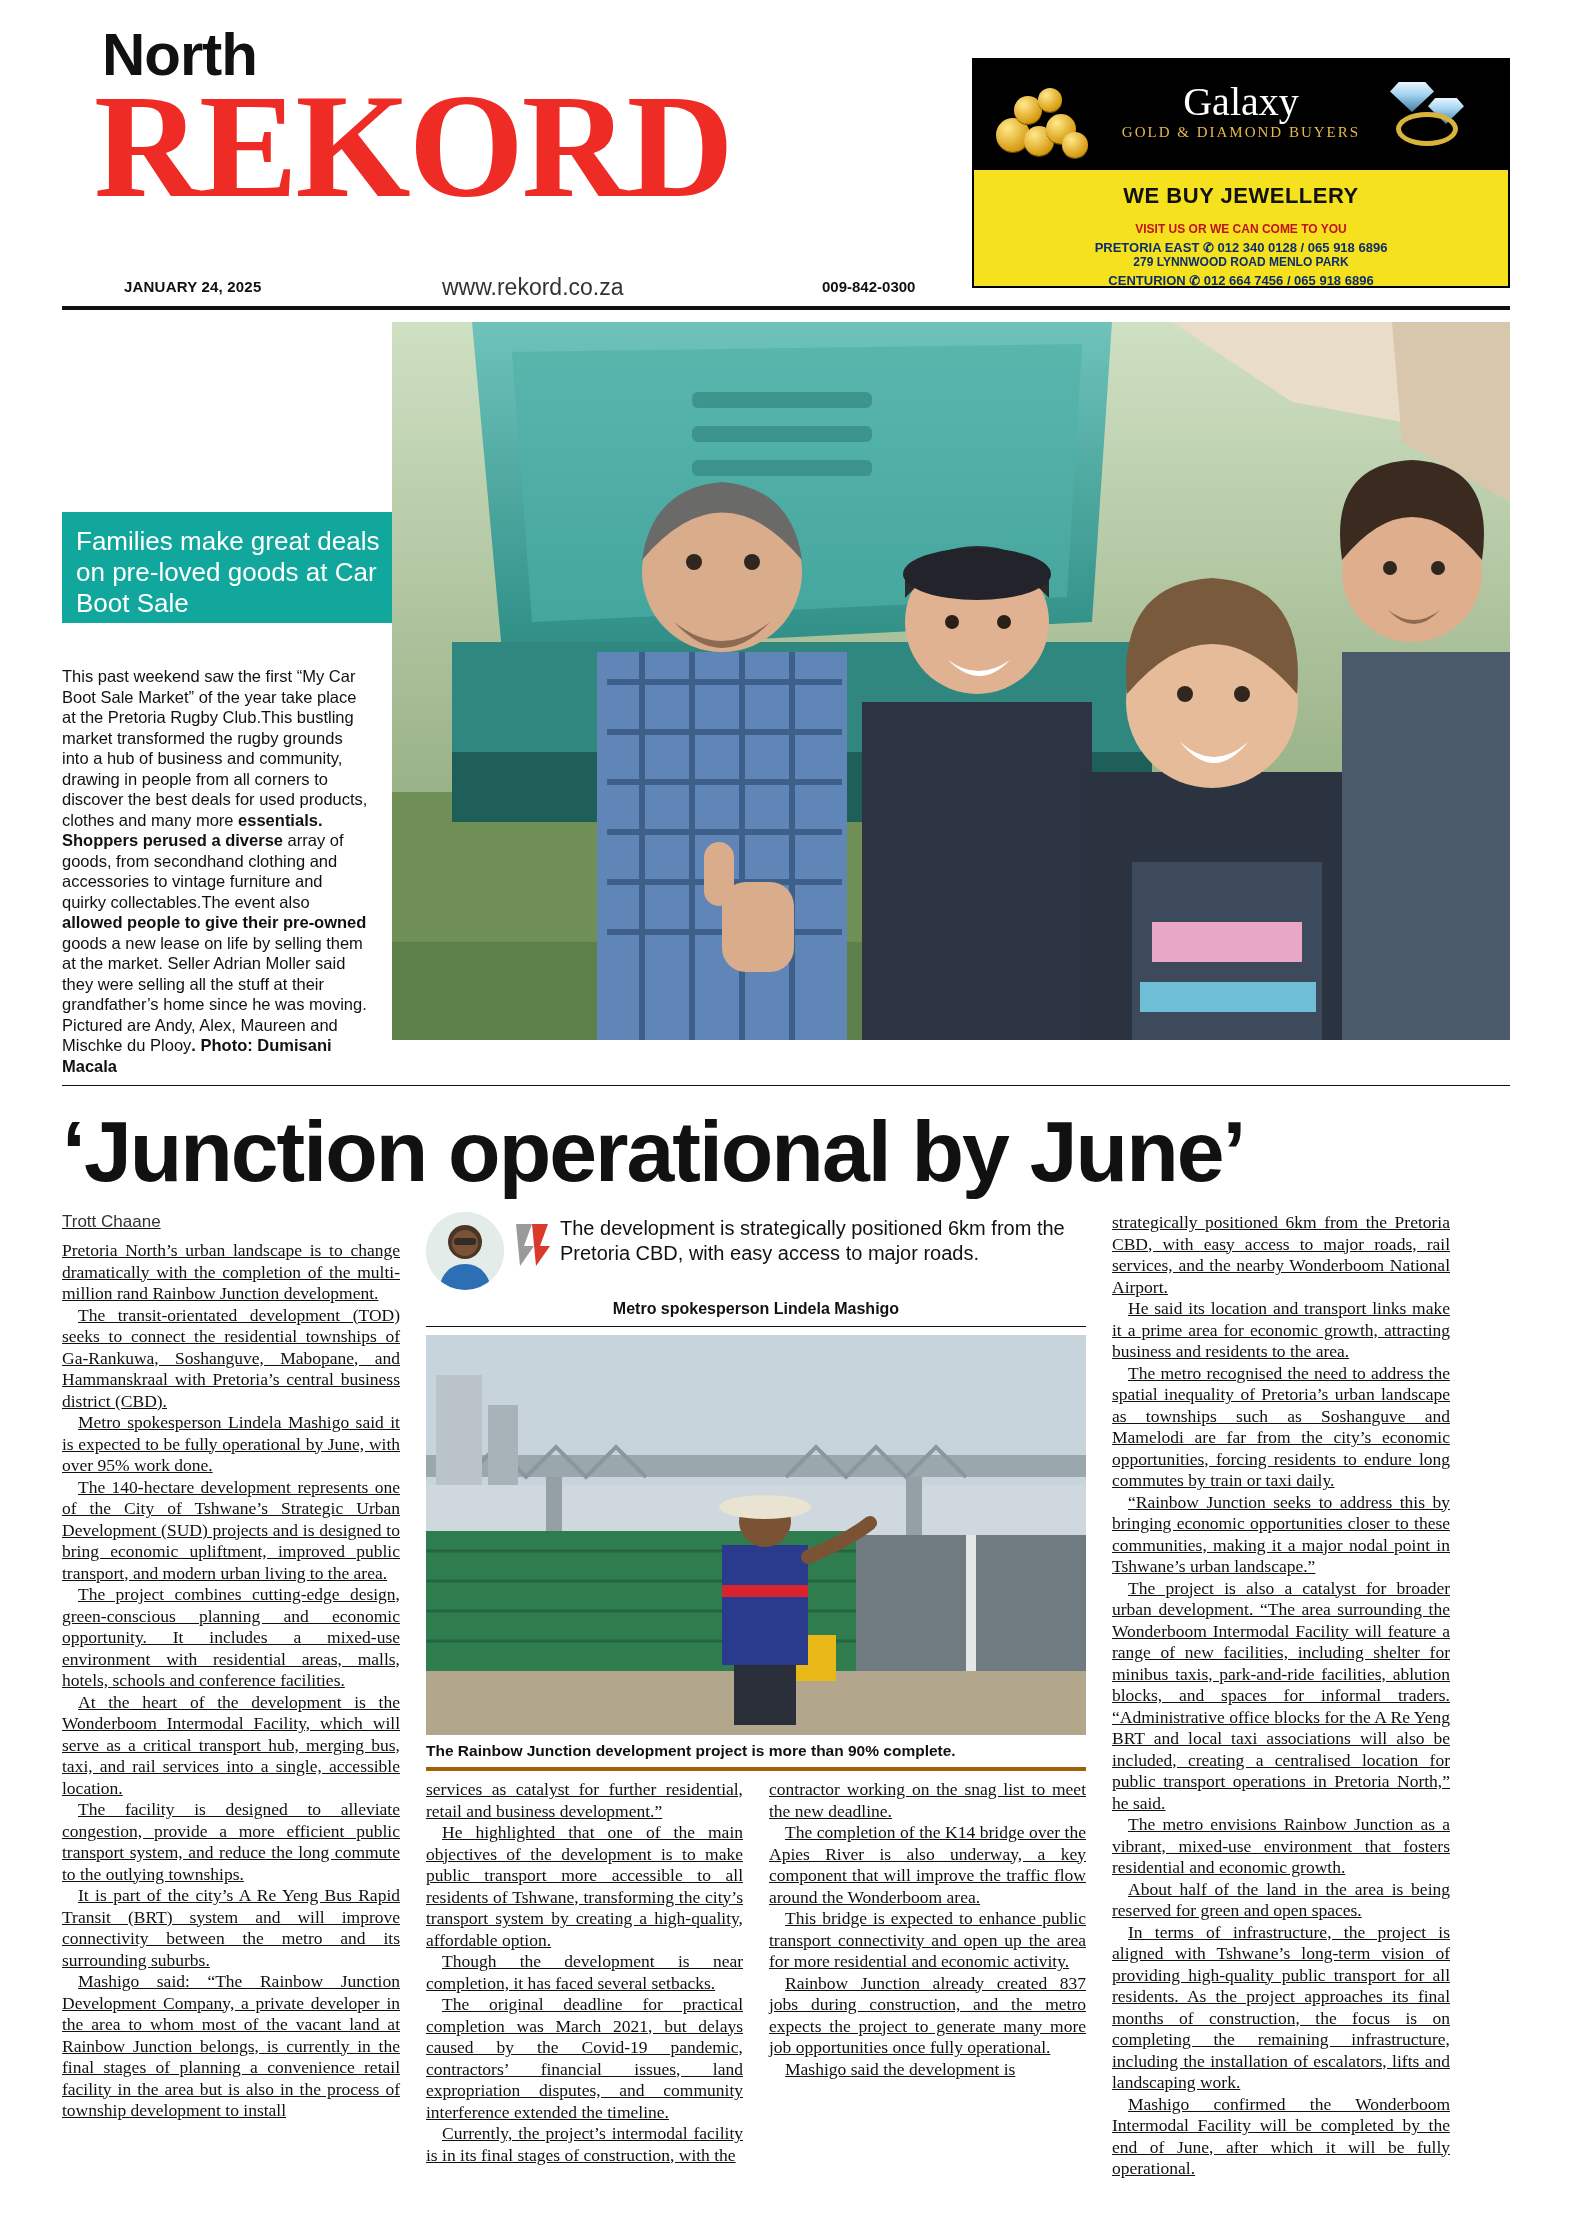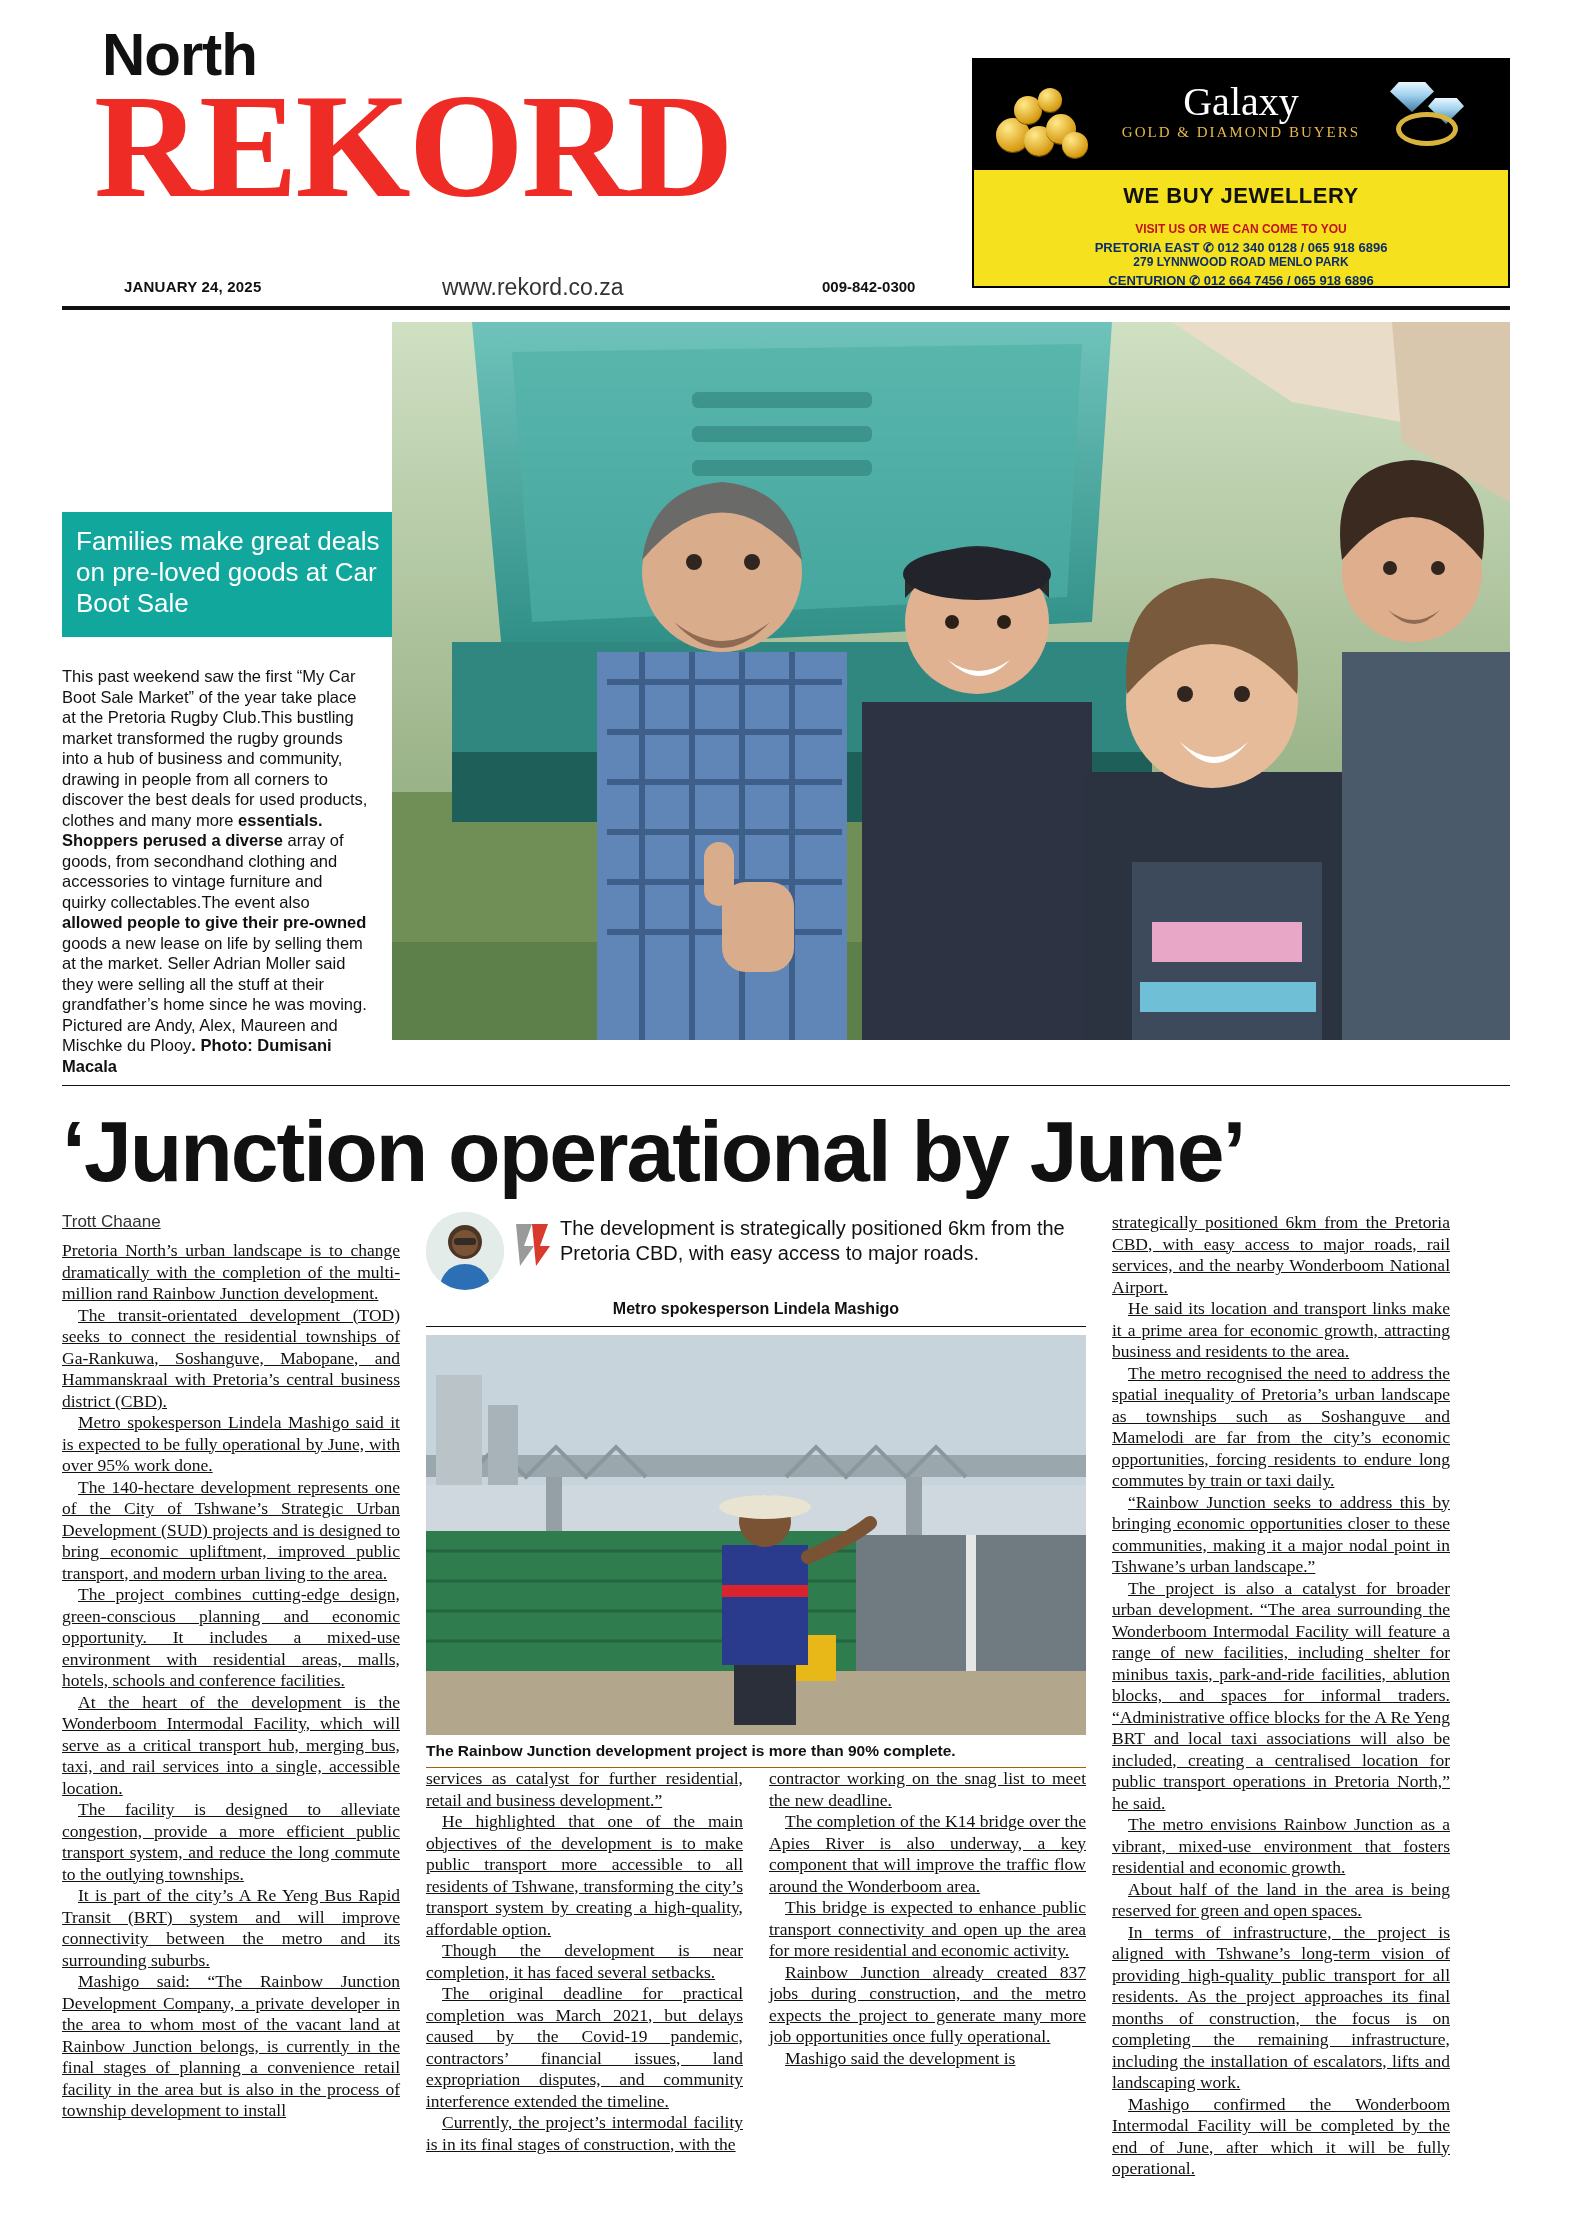--- a/index.html
+++ b/index.html
@@ -89,21 +89,21 @@
   .ad-y4 { font-size:12px; font-weight:bold; color:#0b2d6b; line-height:14px; }
 
   
   .rule-thick { border-top:4px solid #111; margin:6px 0 0; }
   .rule-thin  { border-top:1px solid #111; margin:3px 0 0; }
 
   
   .top-story { position:relative; margin-top:12px; height:760px; }
   .teaser-box {
     position:absolute; left:0; top:190px; width:344px;
-    background:#12a79c; color:#fff; padding:14px 14px 18px;
+    background:#12a79c; color:#fff; padding:14px 14px 4px;
     font-family:"Liberation Sans", sans-serif;
     font-size:26px; line-height:31px;
   }
   .teaser-text {
     position:absolute; left:0; top:344px; width:306px;
     font-family:"Liberation Sans", sans-serif;
     font-size:16.5px; line-height:20.5px; color:#111;
   }
   .teaser-text b { font-weight:bold; }
   .hero-photo {
@@ -155,21 +155,21 @@
     font-weight:bold; font-size:16px; text-align:center;
     margin-top:10px; padding-bottom:8px;
     border-bottom:1px solid #111;
   }
   .mid-photo {
     width:100%; height:400px; background:#8aa27a; overflow:hidden; margin-top:8px;
   }
   .caption {
     font-family:"Liberation Sans", sans-serif;
     font-weight:bold; font-size:15.5px; padding:7px 0 7px;
-    border-bottom:1px solid #a16207; margin-bottom:0;
+    border-bottom:4px solid #a16207; margin-bottom:8px;
   }
   .mid-cols { display:flex; gap:26px; }
   .mid-cols .col { width:317px; }
 </style>
 </head>
 <body>
 
 <div class="page">
 
   <div class="masthead">

